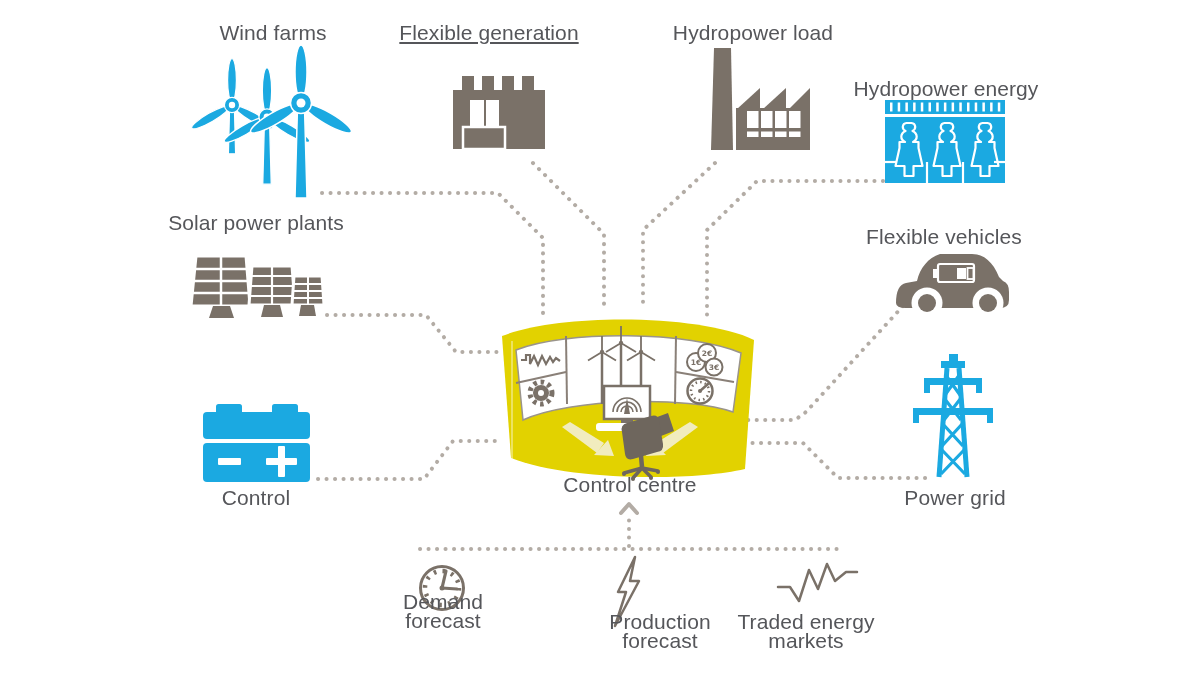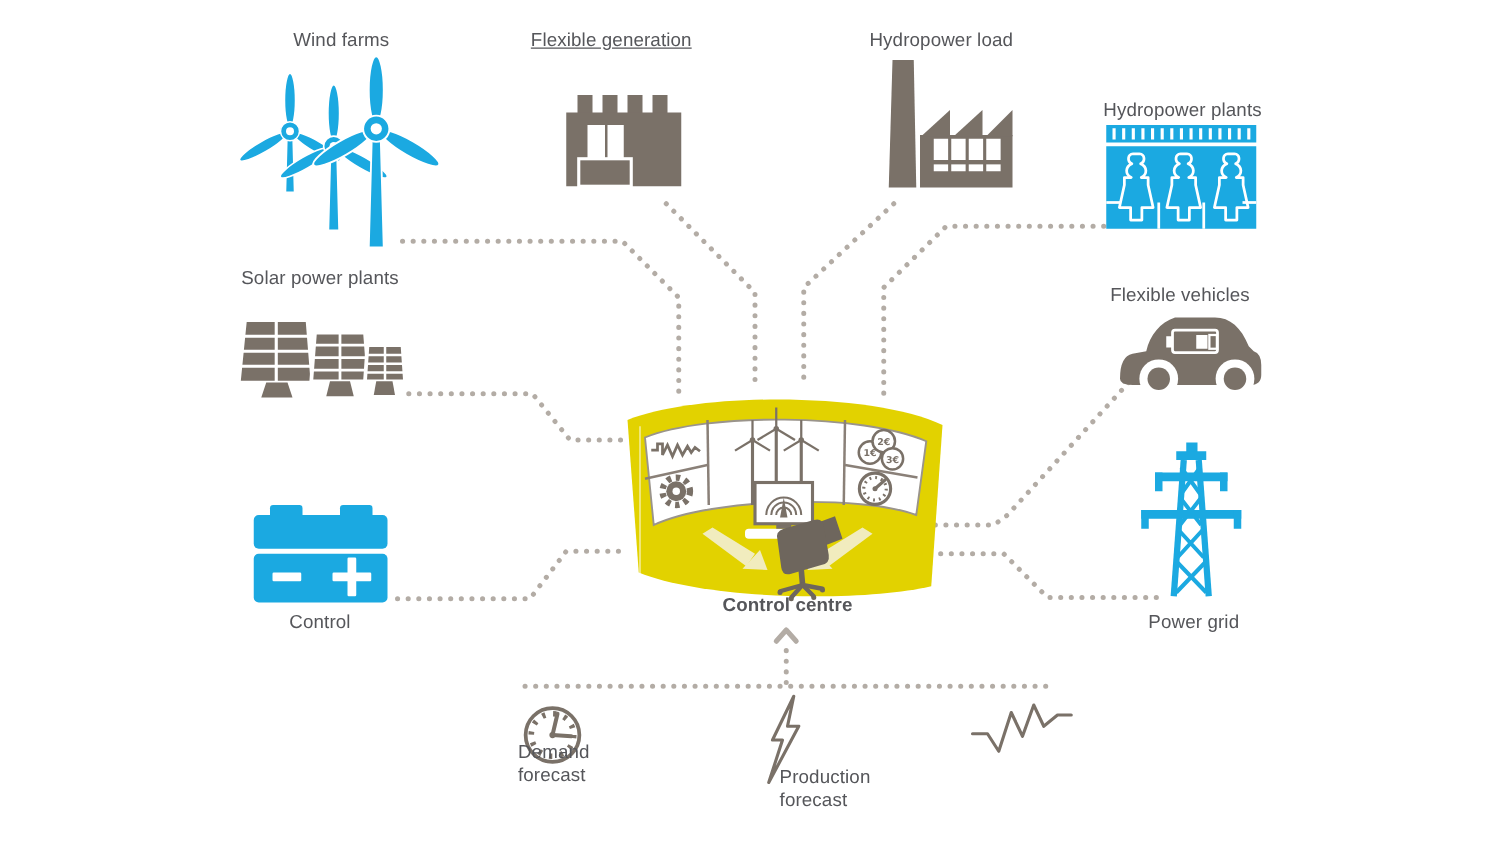--- a/index.html
+++ b/index.html
@@ -3,32 +3,32 @@
 <meta charset="utf-8">
 <style>
   html,body{margin:0;padding:0;background:#ffffff;}
   #stage{
     position:relative;width:1200px;height:675px;background:#ffffff;overflow:hidden;
     font-family:"Liberation Sans","DejaVu Sans",sans-serif;
   }
   #diagram-svg{position:absolute;left:0;top:0;}
   .node-label{
     position:absolute;transform:translateX(-50%);
-    font-size:15px;line-height:19px;color:#55565a;
+    font-size:21px;line-height:19px;color:#55565a;text-align:center;
     white-space:pre-line;letter-spacing:.1px;
   }
   .lbl-wind{left:273px;top:23px;}
   .lbl-flex{left:489px;top:23px;text-decoration:underline;}
   .lbl-industrial{left:753px;top:23px;}
   .lbl-hydro{left:946px;top:79px;}
   .lbl-solar{left:256px;top:213px;}
   .lbl-ev{left:944px;top:227px;}
   .lbl-storage{left:256px;top:488px;}
   .lbl-grid{left:955px;top:488px;}
-  .lbl-control{left:630px;top:475px;font-weight:bold;}
+  .lbl-control{left:630px;top:475px;}
   .lbl-demand{left:443px;top:592px;}
   .lbl-production{left:660px;top:612px;}
   .lbl-traded{left:806px;top:612px;}
 </style>
 </head>
 <body>
 
 <div id="stage">
 
 <svg id="diagram-svg" width="1200" height="675" viewBox="0 0 1200 675">
@@ -303,24 +303,26 @@
     <line x1="442" y1="588" x2="457" y2="589" stroke="#7A7168" stroke-width="3.2" stroke-linecap="round"></line>
     <circle cx="442" cy="588" r="2.5" fill="#7A7168"></circle>
   </g>
   <path d="M635,557 L618,592 L626,592 L615,626 L639,581 L630,581 Z" fill="none" stroke="#7A7168" stroke-width="2.5" stroke-linejoin="round"></path>
   <path d="M778,587 L790,587 L799,601 L809,570 L818,589 L827,564 L835,581 L846,572 L857,572" fill="none" stroke="#7A7168" stroke-width="2.5" stroke-linejoin="round" stroke-linecap="round"></path>
 </svg>
 
   <div class="node-label lbl-wind">Wind farms</div>
   <div class="node-label lbl-flex">Flexible generation</div>
   <div class="node-label lbl-industrial">Hydropower load</div>
-  <div class="node-label lbl-hydro">Hydropower plants</div>
+  <div class="node-label lbl-hydro">Hydropower energy</div>
   <div class="node-label lbl-solar">Solar power plants</div>
   <div class="node-label lbl-ev">Flexible vehicles</div>
   <div class="node-label lbl-storage">Control</div>
   <div class="node-label lbl-grid">Power grid</div>
   <div class="node-label lbl-control">Control centre</div>
   <div class="node-label lbl-demand">Demand
 forecast</div>
   <div class="node-label lbl-production">Production
 forecast</div>
+  <div class="node-label lbl-traded">Traded energy
+markets</div>
 
 </div>
 
 </body></html>

